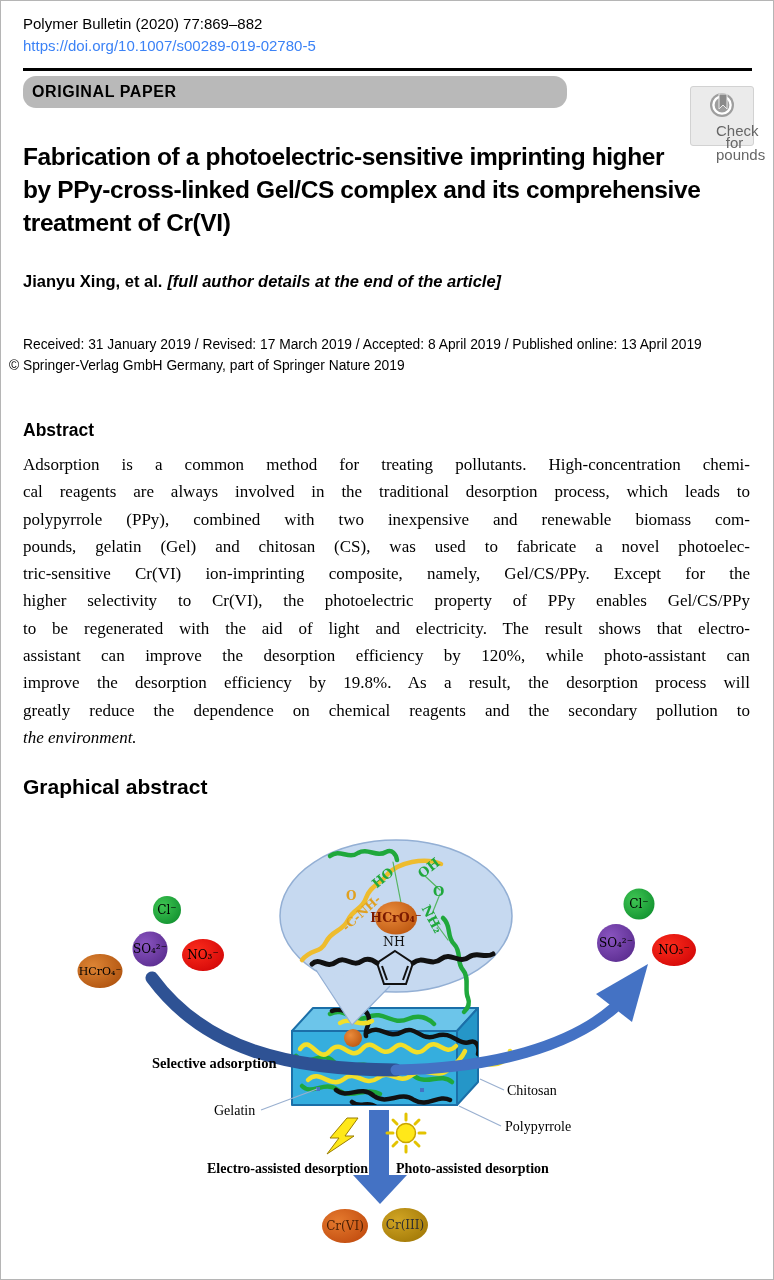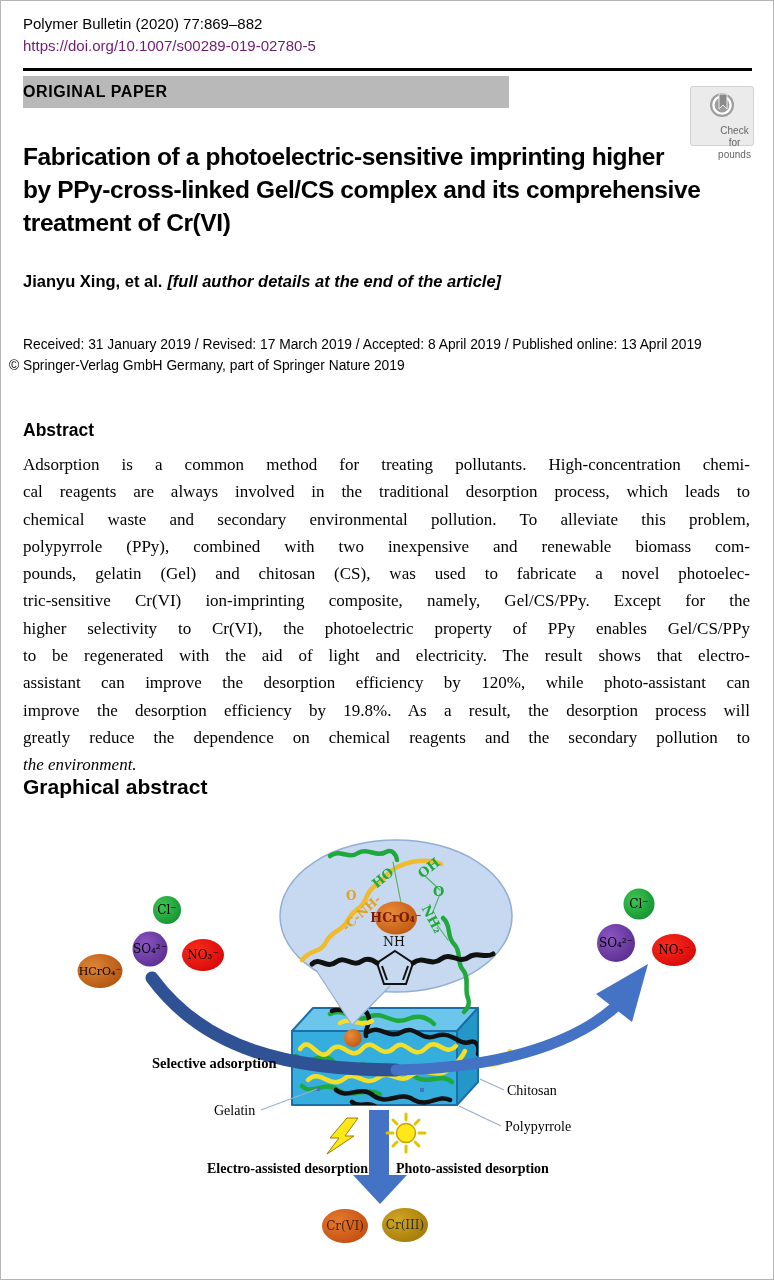--- a/index.html
+++ b/index.html
@@ -1,27 +1,27 @@
 <!DOCTYPE html>
 <html><head>
 <meta charset="utf-8">
 <style>
   html,body{margin:0;padding:0;background:#fff;}
   .page{position:relative;width:774px;height:1280px;background:#ffffff;
         font-family:"Liberation Sans",sans-serif;color:#000;overflow:hidden;
         box-shadow:inset 0 0 0 1px #b5b5b5;}
   .abspos{position:absolute;}
   .journal-line{top:15px;left:23px;font-size:15px;white-space:nowrap;}
-  .doi-line{top:37px;left:23px;font-size:15px;white-space:nowrap;text-decoration:none;color:#701a75;}
+  .doi-line{top:37px;left:23px;font-size:15px;white-space:nowrap;text-decoration:none;color:#3b82f6;}
   .rule{top:68px;left:23px;width:729px;height:3px;background:#000;}
-  .banner{top:76px;left:23px;width:486px;height:32px;background:#b9b9b9;
-          font-size:16px;font-weight:bold;letter-spacing:0.6px;line-height:32px;box-sizing:border-box;}
+  .banner{top:76px;left:23px;width:544px;height:32px;background:#b9b9b9;
+          font-size:16px;font-weight:bold;letter-spacing:0.6px;line-height:32px;padding-left:9px;box-sizing:border-box;border-radius:13px;}
   .crossmark{top:86px;left:690px;width:62px;height:58px;background:#ebebeb;border:1px solid #d2d2d2;
              border-radius:3px;text-align:center;text-decoration:none;display:block;}
-  .crossmark .cm-txt{font-size:10px;line-height:11.5px;color:#666;margin-top:1px;margin-left:25px;}
+  .crossmark .cm-txt{font-size:15px;line-height:11.5px;color:#666;margin-top:1px;margin-left:25px;}
   .title{top:140px;left:23px;font-size:24.5px;line-height:33px;font-weight:bold;letter-spacing:-0.4px;white-space:nowrap;}
   .authors{top:272px;left:23px;font-size:16.5px;font-weight:bold;white-space:nowrap;text-align:center;}
   .authors .note{font-style:italic;margin-left:5px;}
   .history{top:337px;left:23px;font-size:13.8px;white-space:nowrap;}
   .copyright{top:358px;left:9px;font-size:13.8px;white-space:nowrap;}
   .abstract-h{top:420px;left:23px;font-size:17.5px;font-weight:bold;}
   .abstract{top:451px;left:23px;width:727px;font-family:"Liberation Serif",serif;font-size:17px;}
   .abs-line{line-height:27.3px;text-align:justify;text-align-last:justify;}
   .abs-line.last{text-align-last:left;font-style:italic;}
   .ga-h{top:775px;left:23px;font-size:21px;font-weight:bold;}
@@ -63,21 +63,20 @@
   </div>
 
   <div class="abspos history">Received: 31 January 2019 / Revised: 17 March 2019 / Accepted: 8 April 2019 / Published online: 13 April 2019</div>
   <div class="abspos copyright">© Springer-Verlag GmbH Germany, part of Springer Nature 2019</div>
 
   <div class="abspos abstract-h">Abstract</div>
 
   <div class="abspos abstract">
     <div class="abs-line">Adsorption is a common method for treating pollutants. High-concentration chemi-</div>
     <div class="abs-line">cal reagents are always involved in the traditional desorption process, which leads to</div>
-    <div class="abs-line">chemical waste and secondary environmental pollution. To alleviate this problem,</div>
     <div class="abs-line">polypyrrole (PPy), combined with two inexpensive and renewable biomass com-</div>
     <div class="abs-line">pounds, gelatin (Gel) and chitosan (CS), was used to fabricate a novel photoelec-</div>
     <div class="abs-line">tric-sensitive Cr(VI) ion-imprinting composite, namely, Gel/CS/PPy. Except for the</div>
     <div class="abs-line">higher selectivity to Cr(VI), the photoelectric property of PPy enables Gel/CS/PPy</div>
     <div class="abs-line">to be regenerated with the aid of light and electricity. The result shows that electro-</div>
     <div class="abs-line">assistant can improve the desorption efficiency by 120%, while photo-assistant can</div>
     <div class="abs-line">improve the desorption efficiency by 19.8%. As a result, the desorption process will</div>
     <div class="abs-line">greatly reduce the dependence on chemical reagents and the secondary pollution to</div>
     <div class="abs-line last">the environment.</div>
   </div>

